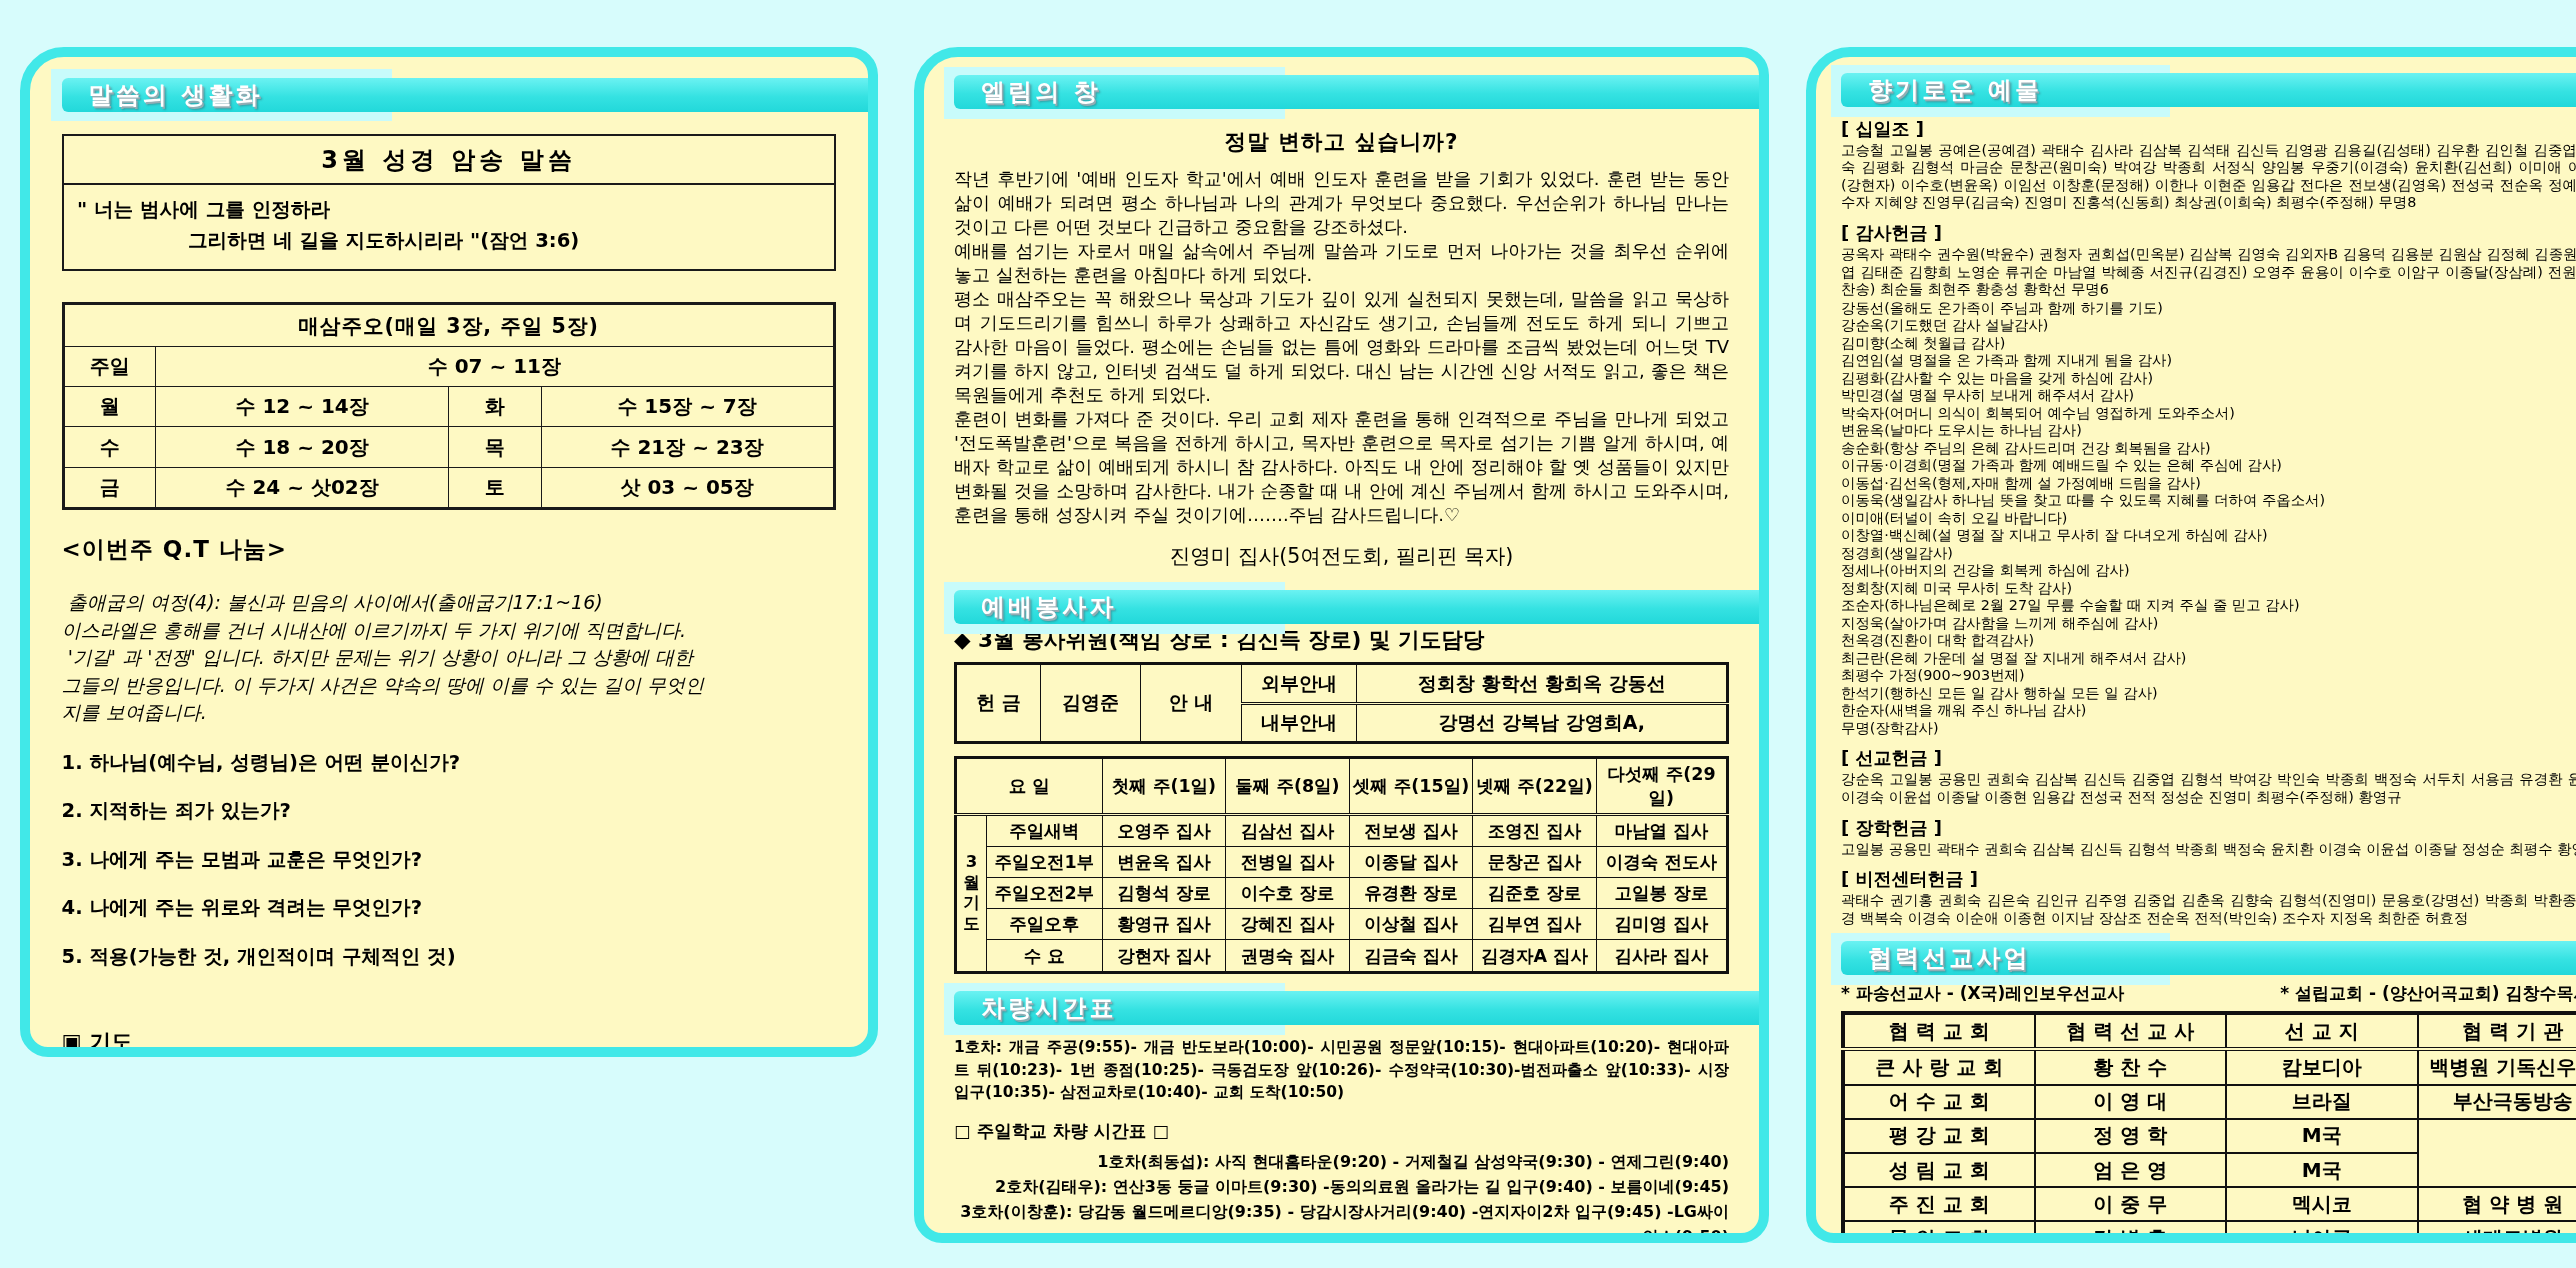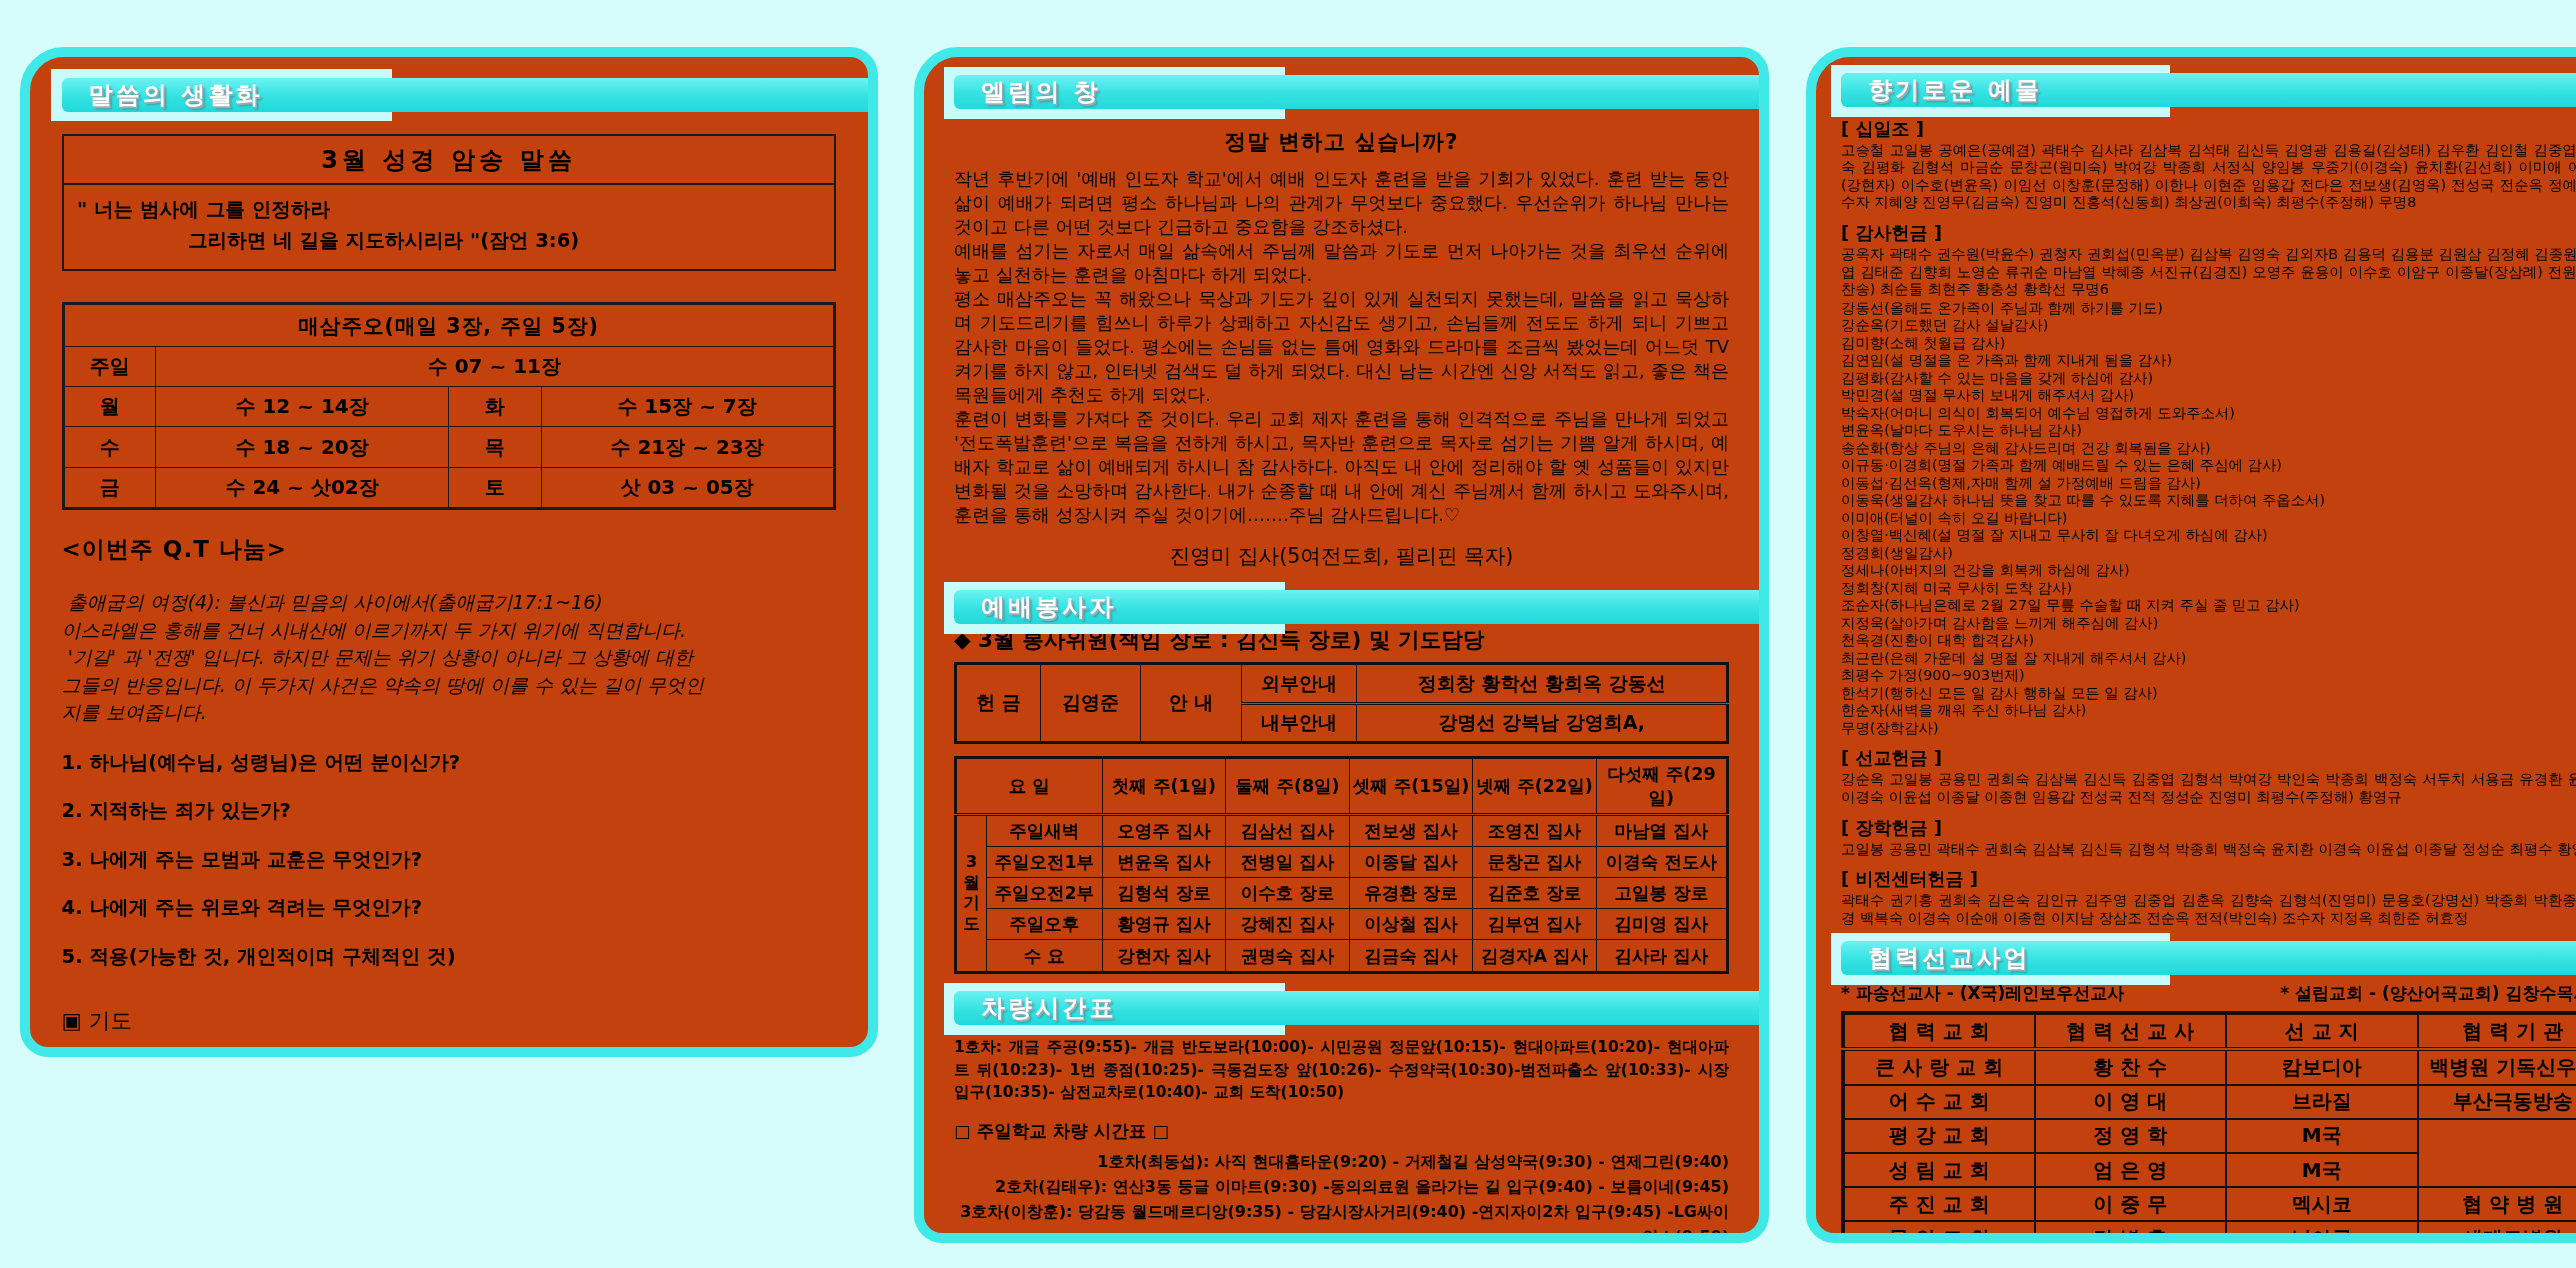--- a/index.html
+++ b/index.html
@@ -6,21 +6,21 @@
   body{
     background:#d7fcfc;
     font-family:"DejaVu Sans","Liberation Sans",sans-serif;
     color:#000;
   }
   .page{position:relative;width:2663px;height:1269px;background:#d7fcfc;overflow:hidden;}
 
   
   .card{
     position:absolute;
-    background:#c2410c;
+    background:#fef9c3;
     border:10.3px solid #41e8e8;
     border-radius:44px 28px 28px 28px;
     box-sizing:border-box;
     overflow:hidden;
   }
   .card-left {left:19.6px;  top:47px; width:858px; height:1010px; padding:13.4px 32px;}
   .card-mid  {left:914px;top:47px; width:855px; height:1196px; padding:11.3px 30px;}
   .card-right{left:1806px;top:47px; width:840px; height:1196px; padding:9.3px 25px;}
 
   
@@ -51,21 +51,21 @@
   table.reading{width:100%;margin-top:31px;border-collapse:collapse;border:3.6px solid #1a1a1a;table-layout:fixed;}
   table.reading td{border:1.5px solid #1a1a1a;font-size:20px;font-weight:bold;text-align:center;padding:6.2px 2.1px;}
   table.reading .rt-title{font-size:20.6px;letter-spacing:1px;}
   table.reading col.c-day{width:12%;}
   table.reading col.c-rng{width:38%;}
 
   .qt-head{margin:24px 0 0;font-size:23px;font-weight:bold;letter-spacing:1px;}
   .qt-lines{margin-top:24px;font-style:italic;}
   .qt-line{font-size:19px;line-height:1.45;white-space:pre-wrap;}
   .q{font-size:19.6px;font-weight:bold;margin-top:21.6px;}
-  .pray-head{margin:36px 0 0;font-size:21.6px;font-weight:normal;}
+  .pray-head{margin:57px 0 0;font-size:21.6px;font-weight:bold;}
   .pray-body{margin:9.3px 0 0;font-size:19.6px;line-height:1.55;text-align:justify;}
 
   
   .essay-title{margin:17.5px 0 0;font-size:21.6px;font-weight:bold;text-align:center;letter-spacing:1px;}
   .essay-block{margin-top:11.3px;}
   .essay-p{margin:0;font-size:18px;line-height:24px;text-align:justify;}
   .essay-sign{margin-top:14.4px;font-size:20.6px;text-align:center;}
 
   .w-note{margin-top:1px;font-size:21.6px;font-weight:bold;}
   table.wt{width:100%;border-collapse:collapse;border:3.1px solid #111;table-layout:fixed;}

